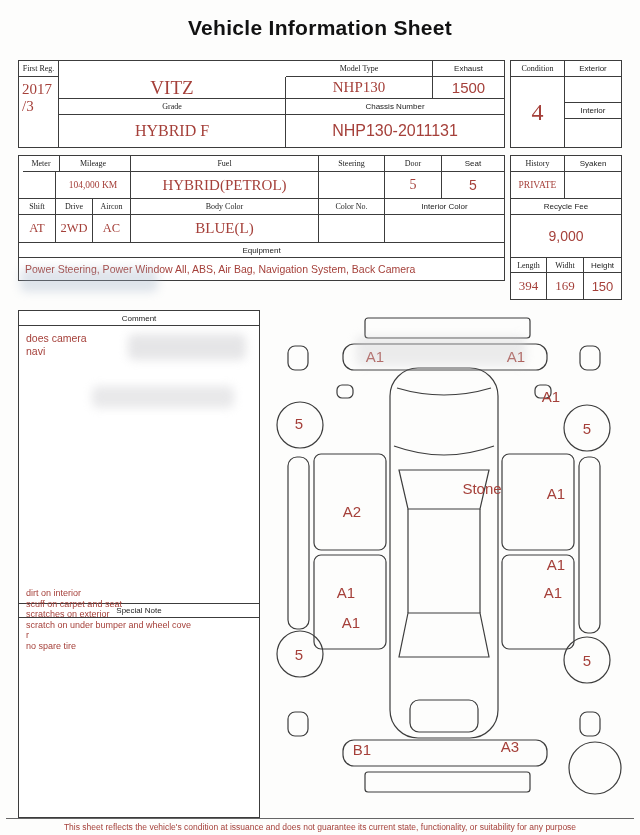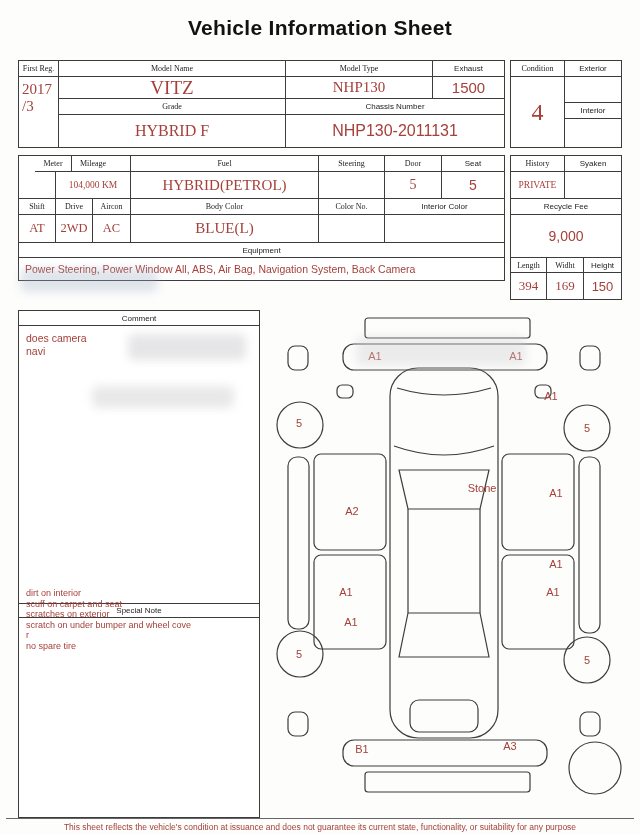--- a/index.html
+++ b/index.html
@@ -7,37 +7,36 @@
   :root{--red:#a5403a;--line:#3c3c3c;--ink:#1c1c1c;}
   .abs{position:absolute;box-sizing:border-box;}
   .box{position:absolute;box-sizing:border-box;border:1px solid var(--line);background:#fff;}
   .cell{position:absolute;box-sizing:border-box;display:flex;align-items:center;justify-content:center;
     overflow:hidden;white-space:nowrap;}
   .hd{font-size:8px;color:var(--ink);}
   .val{color:var(--red);}
   .br{border-right:1px solid var(--line);font-family:Liberation Serif, serif;}
   .bb{border-bottom:1px solid var(--line);}
   .bt{border-top:1px solid var(--line);margin-top:34px;}
-  .mark{position:absolute;transform:translate(-50%,-50%);color:var(--red);font-size:11px;white-space:nowrap;}
+  .mark{position:absolute;transform:translate(-50%,-50%);color:var(--red);font-size:15px;white-space:nowrap;}
   .smudge{position:absolute;border-radius:6px;filter:blur(5px);}
   .title{position:absolute;left:0;top:16px;width:100%;text-align:center;font-size:21px;font-weight:600;
     letter-spacing:.3px;color:#121212;}
 </style>
 </head>
 <body>
 
 <div class="title">Vehicle Information Sheet</div>
 
 <div class="box" style="left:18px;top:60px;width:487px;height:88px">
   <div class="cell hd br bb" style="left:0;top:0;width:40px;height:16px">First Reg.</div>
   <div class="cell val br" style="left:0;top:16px;width:40px;height:70px;font-size:15px;flex-direction:column;align-items:flex-start;justify-content:flex-start;padding:4px 0 0 3px;line-height:17px">
     <span>2017</span>
     <span>/3</span>
   </div>
-  <div class="cell hd br bb" style="left:40px;top:0;width:227px;height:16px">Model Name</div>
   <div class="cell val br bb" style="left:40px;top:16px;width:227px;height:22px;font-size:19px">VITZ</div>
   <div class="cell hd br bb" style="left:267px;top:0;width:147px;height:16px">Model Type</div>
   <div class="cell val br bb" style="left:267px;top:16px;width:147px;height:22px;font-size:15px">NHP130</div>
   <div class="cell hd bb" style="left:414px;top:0;width:71px;height:16px">Exhaust</div>
   <div class="cell val bb" style="left:414px;top:16px;width:71px;height:22px;font-size:15px">1500</div>
   <div class="cell hd br bb" style="left:40px;top:38px;width:227px;height:16px">Grade</div>
   <div class="cell val br" style="left:40px;top:54px;width:227px;height:32px;font-size:16px">HYBRID F</div>
   <div class="cell hd bb" style="left:267px;top:38px;width:218px;height:16px">Chassis Number</div>
   <div class="cell val" style="left:267px;top:54px;width:218px;height:32px;font-size:16px">NHP130-2011131</div>
 </div>
@@ -45,21 +44,21 @@
 <div class="box" style="left:510px;top:60px;width:112px;height:88px">
   <div class="cell hd br bb" style="left:0;top:0;width:54px;height:16px">Condition</div>
   <div class="cell val br" style="left:0;top:16px;width:54px;height:70px;font-size:24px">4</div>
   <div class="cell hd bb" style="left:54px;top:0;width:56px;height:16px">Exterior</div>
   <div class="cell val bb" style="left:54px;top:16px;width:56px;height:26px"></div>
   <div class="cell hd bb" style="left:54px;top:42px;width:56px;height:16px">Interior</div>
   <div class="cell val" style="left:54px;top:58px;width:56px;height:28px"></div>
 </div>
 
 <div class="box" style="left:18px;top:155px;width:487px;height:126px">
-  <div class="cell hd br bb" style="left:16px;top:0;width:37px;height:16px">Meter</div>
+  <div class="cell hd br bb" style="left:4px;top:0;width:37px;height:16px">Meter</div>
   <div class="cell hd br bb" style="left:37px;top:0;width:75px;height:16px">Mileage</div>
   <div class="cell hd br bb" style="left:112px;top:0;width:188px;height:16px">Fuel</div>
   <div class="cell hd br bb" style="left:300px;top:0;width:66px;height:16px">Steering</div>
   <div class="cell hd br bb" style="left:366px;top:0;width:57px;height:16px">Door</div>
   <div class="cell hd bb" style="left:423px;top:0;width:62px;height:16px">Seat</div>
 
   <div class="cell val br bb" style="left:0;top:16px;width:37px;height:27px"></div>
   <div class="cell val br bb" style="left:37px;top:16px;width:75px;height:27px;font-size:9.5px">104,000 KM</div>
   <div class="cell val br bb" style="left:112px;top:16px;width:188px;height:27px;font-size:15px">HYBRID(PETROL)</div>
   <div class="cell val br bb" style="left:300px;top:16px;width:66px;height:27px"></div>

